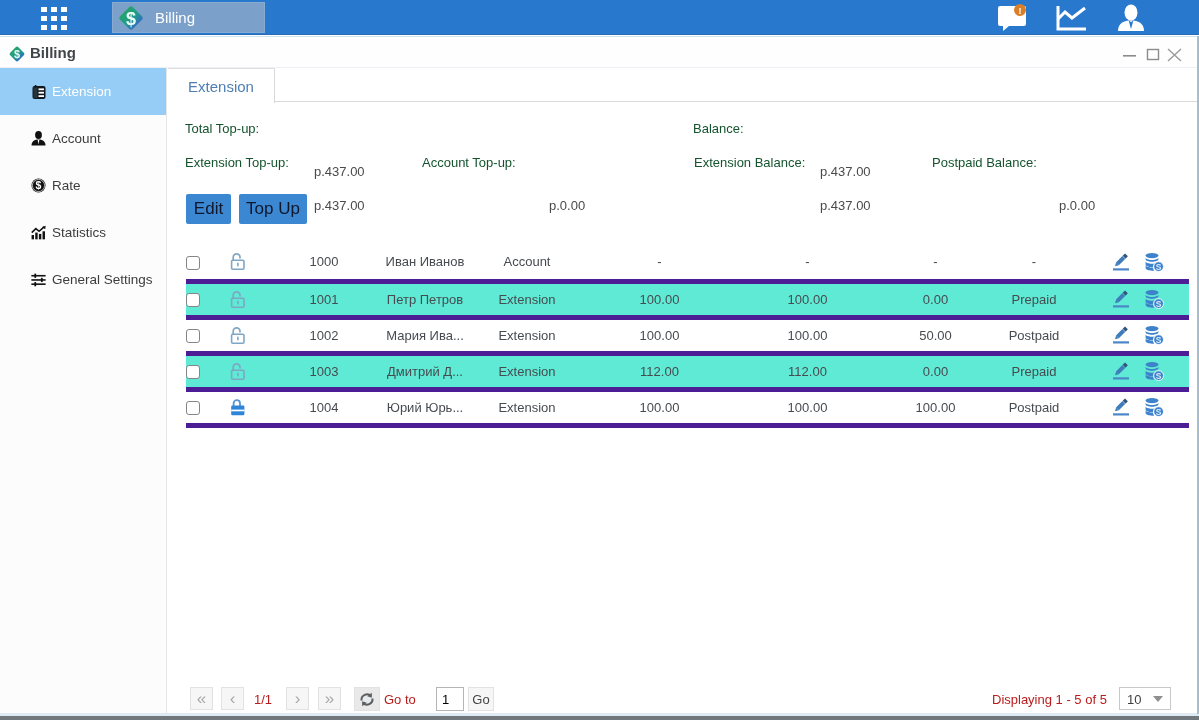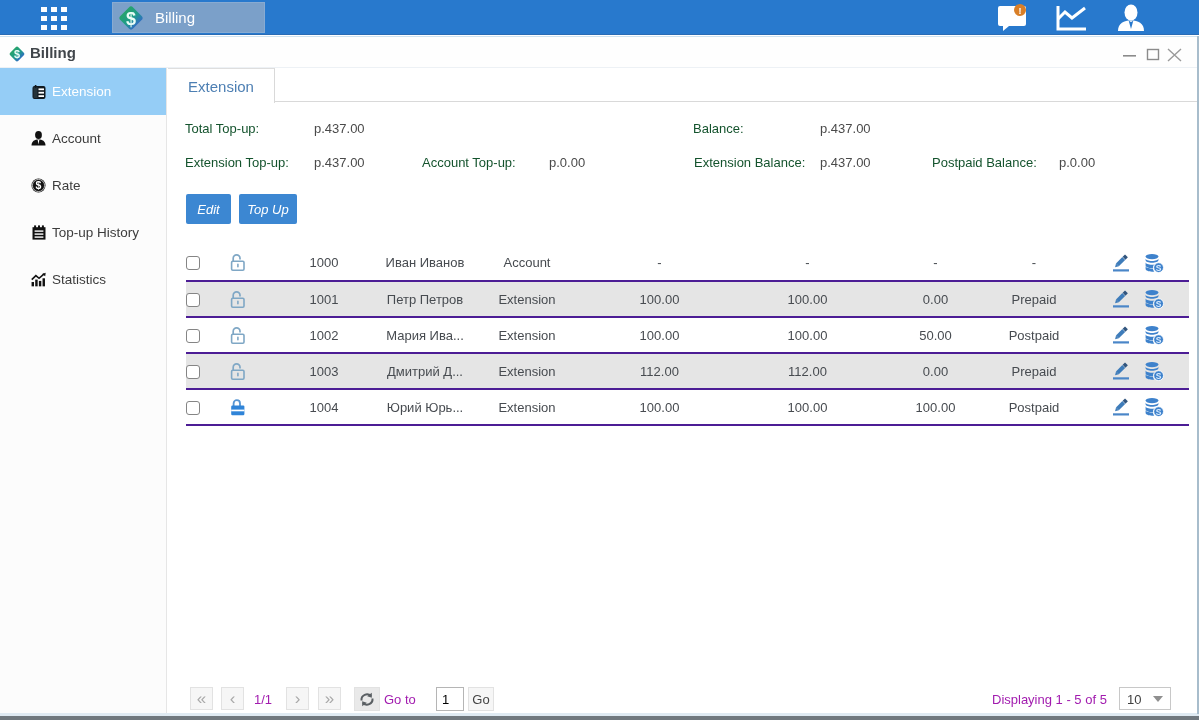--- a/index.html
+++ b/index.html
@@ -26,35 +26,35 @@
   .sitem .stx { margin-left:52px; }
   .sitem.sel { background:#95cdf6; color:#fff; }
 
   
   #content { left:168px; top:68px; width:1031px; height:645px; background:#fff; }
   #tabrow { position:absolute; left:0; top:0; width:1031px; height:35px; }
   #tabrow .tab { position:absolute; left:0; top:0; width:107px; height:35px; border-top:1px solid #dedede; border-right:1px solid #d9d9d9; color:#4d7fb3; font-size:15px; display:flex; align-items:center; justify-content:center; background:#fff; }
   #tabrow .rest { position:absolute; left:107px; top:0; width:924px; height:34px; border-bottom:1px solid #d9d9d9; }
 
   .lbl { position:absolute; font-size:13px; font-weight:normal; color:#14532d; }
-  .val { position:absolute; font-size:13px; color:#4a4a4a; }
-
-  .btn { position:absolute; top:126px; height:30px; background:#3c87d2; color:#ffffff; font-size:13px; display:flex; align-items:center; justify-content:center; border-radius:2px;font-style:italic; }
+  .val { position:absolute; font-size:13px; color:#4a4a4a;margin-top:43px; }
+
+  .btn { position:absolute; top:126px; height:30px; background:#3c87d2; color:#0f172a; font-size:17px; display:flex; align-items:center; justify-content:center; border-radius:2px; }
 
   
   #tbl { position:absolute; left:18px; top:177px; width:1003px; border-collapse:collapse; table-layout:fixed; }
   #tbl th { height:30px; font-size:13px; font-weight:normal; color:#55595e; border-top:1px solid #dcdcdc; border-bottom:1px solid #d4d4d4; text-align:center; }
-  #tbl td { height:36px; font-size:13px; color:#474b50; text-align:center; border-bottom:2px solid #4c1d95; }
-  #tbl tr.alt td { background:#e5e5e5; }
+  #tbl td { height:36px; font-size:13px; color:#474b50; text-align:center; border-bottom:5px solid #4c1d95; }
+  #tbl tr.alt td { background:#5eead4; }
   .cb { display:inline-block; width:14px; height:14px; border:1px solid #858585; border-radius:3px; background:#fff; vertical-align:middle; }
 
   
   #pager { position:absolute; left:0; top:619px; width:1031px; height:26px; }
   .pbtn { position:absolute; top:0; width:23px; height:23px; background:#f6f6f6; border:1px solid #e2e2e2; display:flex; align-items:center; justify-content:center; color:#a9a9a9; font-size:17px; }
-  .ptext { position:absolute; font-size:13px; color:#a21caf; }
+  .ptext { position:absolute; font-size:13px; color:#b91c1c; }
 </style>
 </head>
 <body>
 <div id="stage">
 
   <div class="abs" id="topbar"></div>
   <div class="abs" id="gridicon">
     <svg width="28" height="25" viewBox="0 0 28 25">
       <g fill="#ffffff">
         <rect x="1" y="1" width="6" height="5"></rect>
@@ -157,45 +157,44 @@
       <svg width="15" height="15" viewBox="0 0 15 15">
         <circle cx="7.5" cy="7.5" r="7" fill="#111"></circle>
         <circle cx="7.5" cy="7.5" r="6.1" fill="none" stroke="#fff" stroke-width="0.7"></circle>
         <text x="7.5" y="11.4" font-size="10.5" font-weight="bold" fill="#fff" text-anchor="middle" font-family="Liberation Sans">$</text>
       </svg>
         </span>
         <span class="stx">Rate</span>
       </div>
     <div class="sitem">
         <span class="sic">
-      <svg width="14" height="15" viewBox="0 0 14 15">
-        <rect x="2.1" y="0.4" width="2" height="3.4" fill="#111"></rect>
-        <rect x="6" y="0.4" width="2" height="3.4" fill="#111"></rect>
-        <rect x="9.9" y="0.4" width="2" height="3.4" fill="#111"></rect>
-        <rect x="0.5" y="2.2" width="13" height="12.4" fill="#111"></rect>
-        <rect x="2.6" y="5.4" width="8.8" height="1.4" fill="#fff"></rect>
-        <rect x="2.6" y="8.4" width="8.8" height="1.4" fill="#fff"></rect>
-        <rect x="2.6" y="11.4" width="8.8" height="1.4" fill="#fff"></rect>
-      </svg>
-        </span>
-        <span class="stx">Top-up History</span>
-      </div>
-    <div class="sitem">
-        <span class="sic">
       <svg width="16" height="15" viewBox="0 0 16 15">
         <rect x="0.6" y="10.2" width="2.6" height="4.6" fill="#111"></rect>
         <rect x="4.5" y="7.6" width="2.6" height="7.2" fill="#111"></rect>
         <rect x="8.4" y="9" width="2.6" height="5.8" fill="#111"></rect>
         <rect x="12.3" y="6.2" width="2.6" height="8.6" fill="#111"></rect>
         <path d="M0.8 7.6 L5.2 3.4 L8.6 6.2 L14 1.4" fill="none" stroke="#111" stroke-width="1.7"></path>
         <path d="M15.6 0.2 L15.2 4 L11.8 1.6 Z" fill="#111"></path>
       </svg>
         </span>
         <span class="stx">Statistics</span>
       </div>
+    <div class="sitem">
+        <span class="sic">
+      <svg width="16" height="14" viewBox="0 0 16 14">
+        <rect x="0.4" y="1.6" width="15.2" height="1.7" fill="#111"></rect>
+        <rect x="0.4" y="6.1" width="15.2" height="1.7" fill="#111"></rect>
+        <rect x="0.4" y="10.6" width="15.2" height="1.7" fill="#111"></rect>
+        <rect x="3.6" y="0.2" width="1.9" height="4.5" fill="#111"></rect>
+        <rect x="10.6" y="4.7" width="1.9" height="4.5" fill="#111"></rect>
+        <rect x="3.6" y="9.2" width="1.9" height="4.5" fill="#111"></rect>
+      </svg>
+        </span>
+        <span class="stx">General Settings</span>
+      </div>
   </div>
 
   <div class="abs" id="content">
     <div id="tabrow">
       <div class="tab">Extension</div>
       <div class="rest"></div>
     </div>
 
     <div class="lbl" style="left:17px; top:53px;">Total Top-up:</div>
     <div class="val" style="left:146px; top:53px;">p.437.00</div>
@@ -205,21 +204,21 @@
     <div class="lbl" style="left:17px; top:87px;">Extension Top-up:</div>
     <div class="val" style="left:146px; top:87px;">p.437.00</div>
     <div class="lbl" style="left:254px; top:87px;">Account Top-up:</div>
     <div class="val" style="left:381px; top:87px;">p.0.00</div>
     <div class="lbl" style="left:526px; top:87px;">Extension Balance:</div>
     <div class="val" style="left:652px; top:87px;">p.437.00</div>
     <div class="lbl" style="left:764px; top:87px;">Postpaid Balance:</div>
     <div class="val" style="left:891px; top:87px;">p.0.00</div>
 
     <div class="btn" style="left:18px; width:45px;">Edit</div>
-    <div class="btn" style="left:71px; width:58px;">Top Up</div>
+    <div class="btn" style="left:71px; width:68px;">Top Up</div>
 
     <table id="tbl">
       <colgroup>
         <col style="width:23px">
           <col style="width:57px">
           <col style="width:116px">
           <col style="width:86px">
           <col style="width:118px">
         <col style="width:147px">
           <col style="width:149px">

